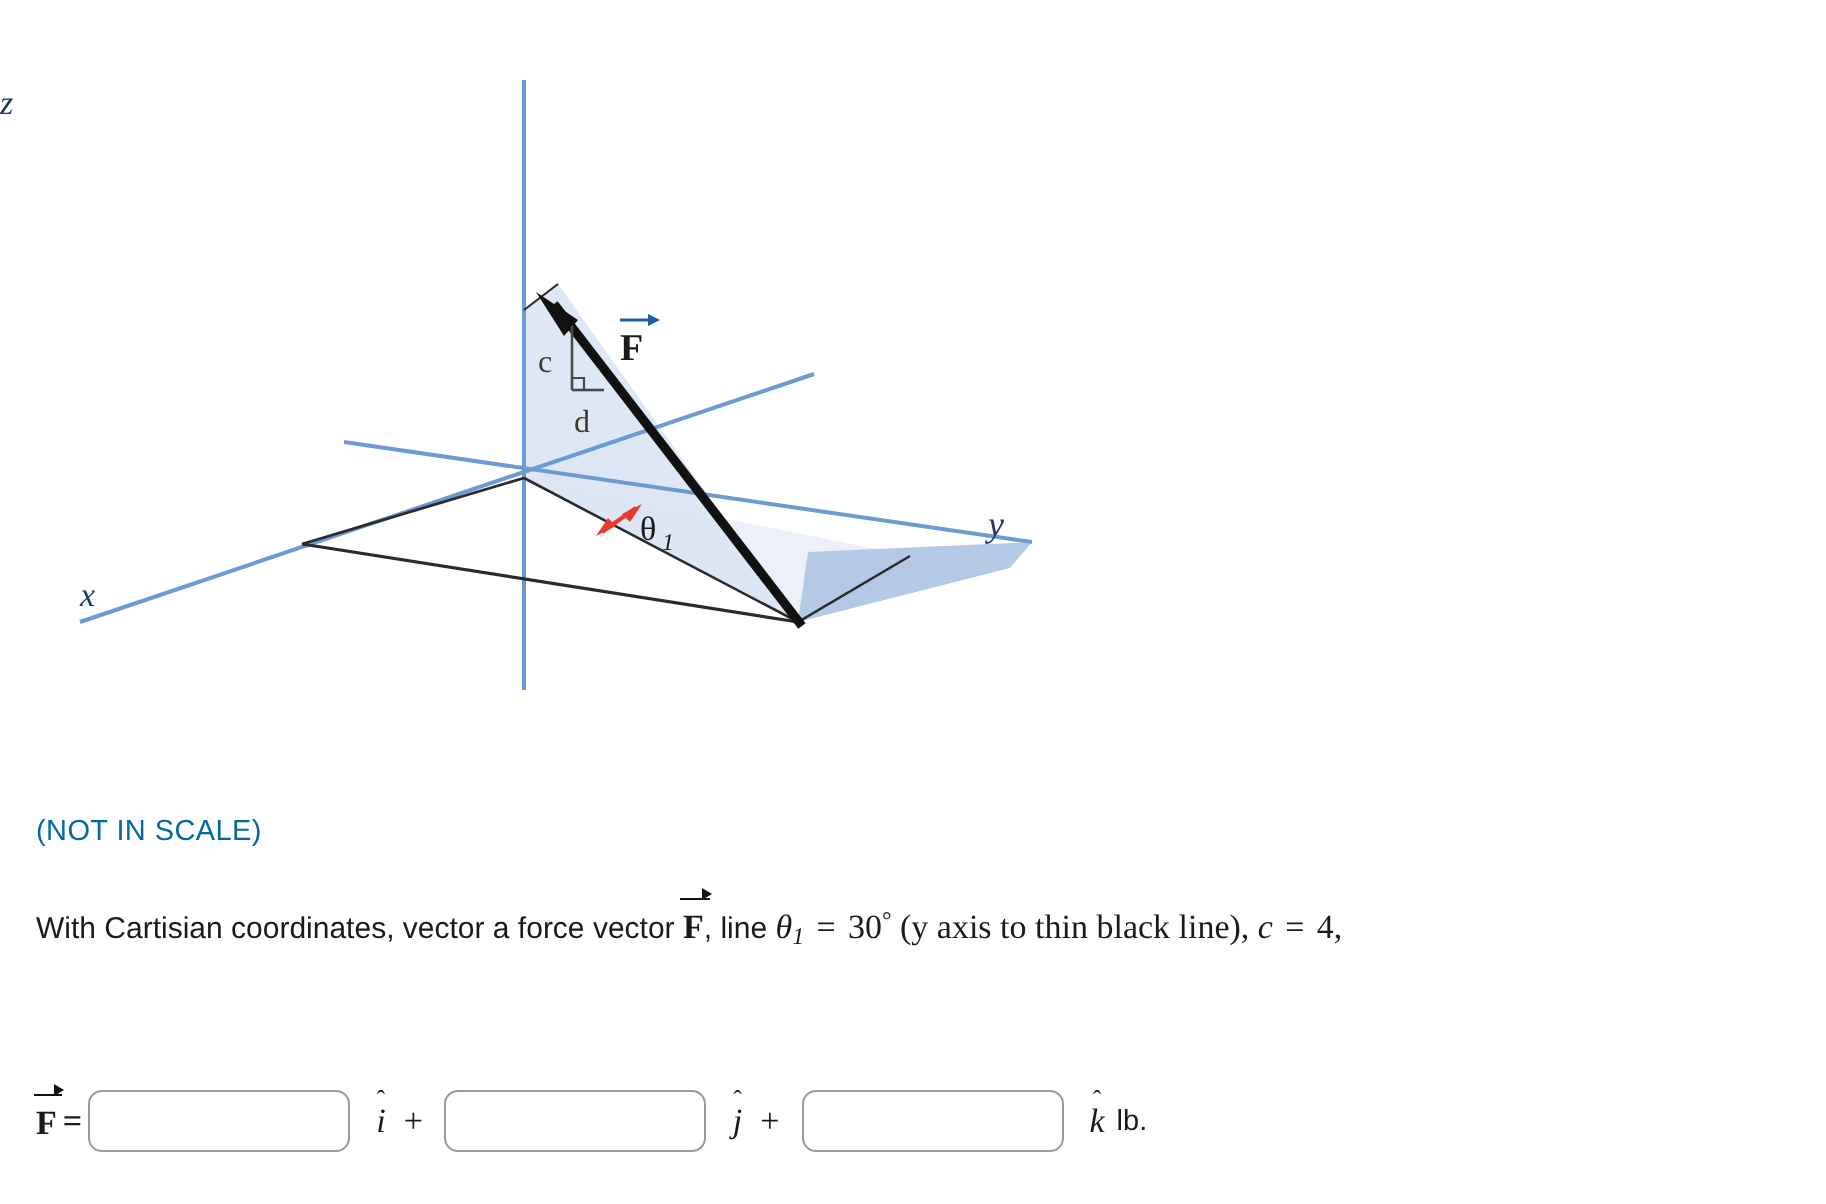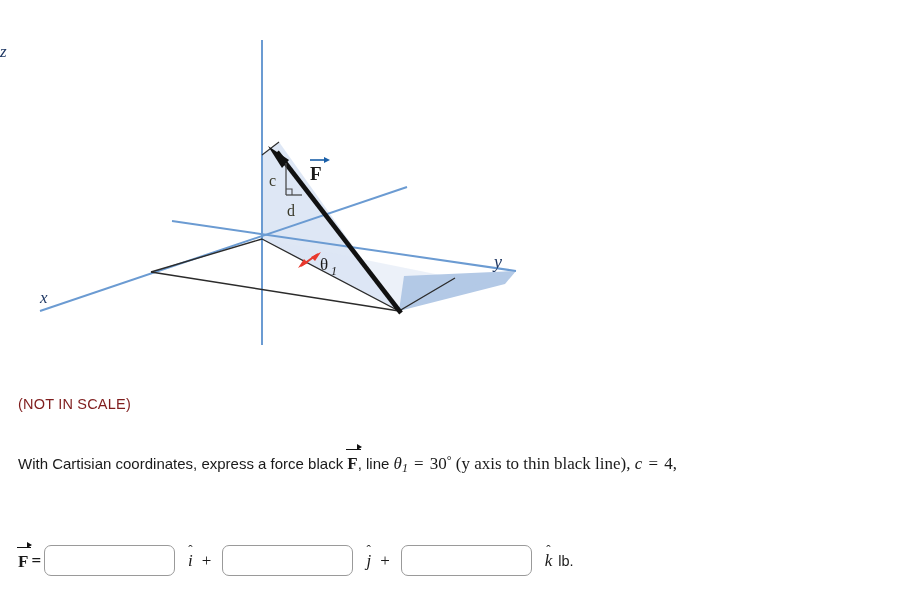--- a/index.html
+++ b/index.html
@@ -20,24 +20,24 @@
     position: absolute;
     left: 0px;
     top: 0px;
     width: 560px;
     height: 375px;
   }
 
   .not-in-scale {
     position: absolute;
     left: 18px;
-    top: 396px;
+    top: 408px;
     font-size: 14.5px;
     letter-spacing: 0.2px;
-    color: #7f1d1d;
+    color: #0369a1;
     white-space: nowrap;
   }
 
   .question {
     position: absolute;
     left: 18px;
     top: 444px;
     width: 890px;
     font-size: 15px;
     line-height: 33px;
@@ -237,21 +237,21 @@
   <g>
     <text x="320" y="270" font-family="Liberation Serif, DejaVu Serif, serif" font-style="normal" font-size="17" fill="#1a1a1a">θ</text>
     <text x="331" y="275" font-family="Liberation Serif, DejaVu Serif, serif" font-style="italic" font-size="12" fill="#1a1a1a">1</text>
   </g>
 </svg>
 
 <div class="not-in-scale">(NOT IN SCALE)</div>
 
 <div class="question">
   <span class="ln">
-    <span>With Cartisian coordinates, express a force black</span>
+    <span>With Cartisian coordinates, vector a force vector</span>
     <span class="vecF">F</span><span>, line</span>
     <span class="mi">θ</span><span class="sub">1</span>
     <span class="mop">=</span>
     <span class="mn">30</span><span class="deg">°</span>
     <span class="mn">(y axis to thin black line),</span>
     <span class="mi">c</span>
     <span class="mop">=</span>
     <span class="mn">4,</span>
   </span>
 </div>

